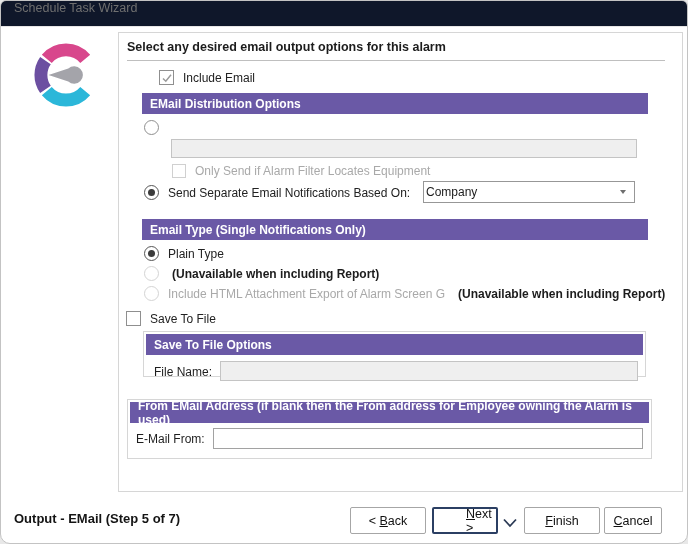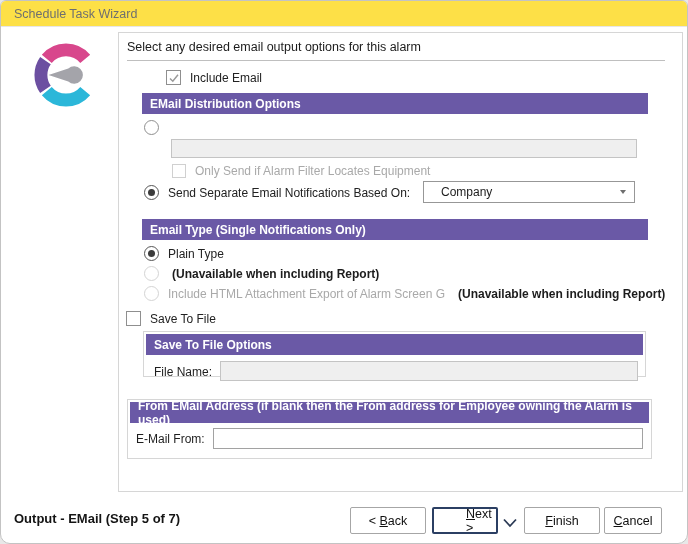--- a/index.html
+++ b/index.html
@@ -5,30 +5,30 @@
   html,body { margin:0; padding:0; background:#e8e8e8; }
   .window {
     position:relative; width:686px; height:542px; margin:0;
     background:#ffffff; border:1px solid #c3c3c3;
     border-radius:6px 6px 10px 10px; overflow:hidden;
     font-family:"Liberation Sans", sans-serif;
     -webkit-font-smoothing:antialiased;
   }
   .titlebar {
     position:absolute; left:0; top:0; width:100%; height:26px;
-    background:#fde047; border-bottom:1px solid #e7e6e6;
-    display:flex; align-items:center; padding-left:13px; box-sizing:border-box;
+    background:#0f172a; border-bottom:1px solid #e7e6e6;
+    display:flex; padding-left:13px; box-sizing:border-box;
     font-size:12.5px; color:#6f6f6f;
   }
   .logo { position:absolute; left:24px; top:36px; }
   .panel {
     position:absolute; left:117px; top:31px; width:565px; height:460px;
     background:#fff; border:1px solid #d6d6d6; box-sizing:border-box;
   }
-  .instruction { position:absolute; left:8px; top:7px; font-size:12.5px; font-weight:normal; color:#1c1c1c; }
+  .instruction { position:absolute; left:8px; top:7px; font-size:12.5px; font-weight:bold; color:#1c1c1c; }
   .sep { position:absolute; left:8px; top:27px; width:538px; height:1px; background:#bfbfbf; }
   .row { position:absolute; display:flex; align-items:center; gap:9px; font-size:12px; color:#222; white-space:nowrap; }
   .row .dislbl { color:#a9a9a9; }
   .note { font-weight:bold; color:#1c1c1c; margin-left:4px; }
 
   .cb { width:15px; height:15px; box-sizing:border-box; background:#fff; border:1px solid #8f8f8f; display:inline-flex; align-items:center; justify-content:center; flex:none; }
   .cb.dis { border-color:#d0d0d0; }
   .cb svg { display:block; }
 
   .rb { width:15px; height:15px; box-sizing:border-box; border-radius:50%; border:1px solid #8f8f8f; background:#fff; position:relative; flex:none; }
@@ -40,21 +40,21 @@
           display:flex; align-items:center; padding-left:8px; box-sizing:border-box; height:21px; }
   .tin { position:absolute; box-sizing:border-box; background:#fff; border:1px solid #a2a2a2; font:12px "Liberation Sans",sans-serif; padding:0 4px; }
   .tin.dis { background:#efefef; border-color:#c4c4c4; }
 
   .groupbox { position:absolute; border:1px solid #d6d6d6; box-sizing:border-box; background:#fff; }
   .groupbox .pbar { left:2px; right:2px; top:2px; }
   .fieldlbl { position:absolute; font-size:12px; color:#1e1e1e; }
 
   .combo { position:absolute; box-sizing:border-box; background:#fff; border:1px solid #979797;
            display:flex; align-items:center; justify-content:space-between;
-           padding:0 8px 0 17px; font-size:12px; color:#1c1c1c; }
+           padding:0 8px 0 2px; font-size:12px; color:#1c1c1c; }
   .combo .arrow { width:0; height:0; border-left:3.5px solid transparent; border-right:3.5px solid transparent; border-top:4px solid #6e6e6e; }
 
   .footer-status { position:absolute; left:13px; top:510px; font-size:13px; font-weight:bold; color:#141414; }
   .btn { position:absolute; top:506px; height:27px; box-sizing:border-box; background:#fff;
          border:1px solid #a6a6a6; border-radius:2px; display:flex; align-items:center; justify-content:center;
          font-size:12.5px; color:#101010; cursor:default; }
   .btn.default { border:2px solid #2b3f63;padding-left:32px; }
   .key { text-decoration:underline; }
   .chev { position:absolute; left:501px; top:513px; }
 </style>
@@ -74,21 +74,21 @@
       <path d="M 24.72 71.2 A 33 33 0 0 0 75.28 71.2" fill="none" stroke="#2bb7d9" stroke-width="17"></path>
       <path d="M 27 50 L 53 41.5 A 11.5 11.5 0 1 1 53 58.5 Z" fill="#a4a4aa"></path>
     </svg>
   </div>
 
   <div class="panel">
 
     <div class="instruction">Select any desired email output options for this alarm</div>
     <div class="sep"></div>
 
-    <div class="row" style="left:14px; top:37px;padding-left:33px;">
+    <div class="row" style="left:7px; top:37px;padding-left:33px;">
       <span class="cb">
         <svg width="12" height="12" viewBox="0 0 12 12">
           <polyline points="2,6.5 4.8,9.2 10,2.8" fill="none" stroke="#9a9a9a" stroke-width="1.5"></polyline>
         </svg>
       </span>
       <span>Include Email</span>
     </div>
 
     <div class="pbar" style="left:23px; top:60px; width:506px;">
       <span>EMail Distribution Options</span>

